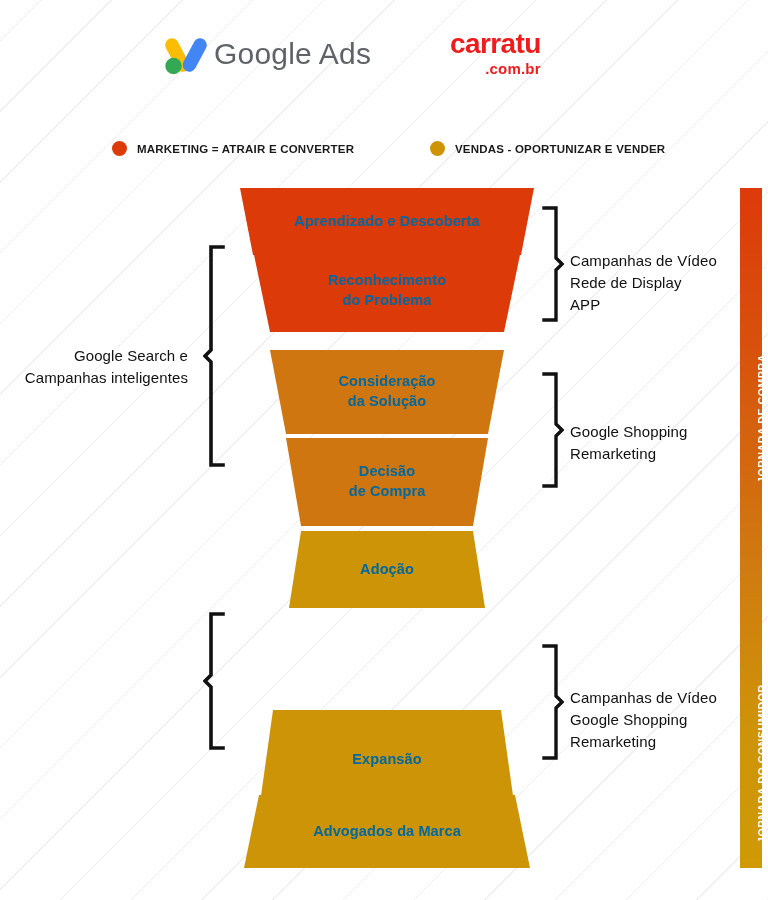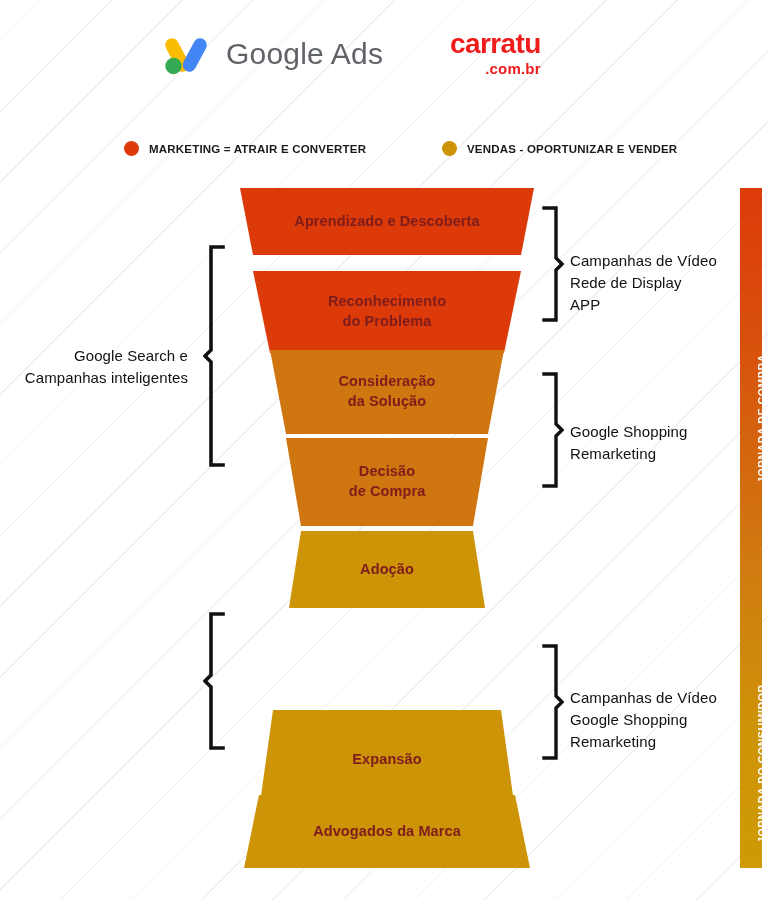--- a/index.html
+++ b/index.html
@@ -13,41 +13,41 @@
       rgba(180,180,200,0.22) 1px,
       rgba(255,255,255,0) 1px,
       rgba(255,255,255,0) 50px);
     position:relative;
     overflow:hidden;
   }
   .stage { position:absolute; inset:0; }
 
   
   .logo-row { position:absolute; left:0; top:28px; width:768px; height:60px; }
-  .gads { position:absolute; left:160px; top:0px; display:flex; align-items:center; gap:14px; }
+  .gads { position:absolute; left:160px; top:0px; display:flex; align-items:center; gap:2px; }
   .gads-mark { width:52px; height:52px; position:relative; }
   .gads-text { font-size:30px; color:#5f6368; letter-spacing:0.2px; font-family:"Liberation Sans", sans-serif; }
   .carratu { position:absolute; left:450px; top:2px; }
   .carratu-name { font-size:28px; font-weight:bold; color:#f01c1c; letter-spacing:-0.6px; line-height:1; }
   .carratu-tld { font-size:15px; font-weight:bold; color:#f01c1c; text-align:right; line-height:1; margin-top:3px; letter-spacing:0.2px;}
 
   
-  .legend { position:absolute; top:141px; left:12px; width:704px; height:22px;text-align:center; }
+  .legend { position:absolute; top:141px; left:0; width:704px; height:22px;text-align:center; }
   .legend-item { position:absolute; display:flex; align-items:center; gap:10px; }
   .legend-item.m { left:112px; }
   .legend-item.v { left:430px; }
   .dot { width:15px; height:15px; border-radius:50%; flex:none; }
   .legend-label { font-size:11.5px; font-weight:bold; color:#1a1a1a; letter-spacing:0.2px; white-space:nowrap; }
 
   
   .funnel { position:absolute; left:0; top:0; width:768px; height:900px; }
   .seg { position:absolute; display:flex; align-items:center; justify-content:center; }
   .seg svg { position:absolute; inset:0; width:100%; height:100%; display:block; }
   .seg-label {
-    position:relative; z-index:2; color:#7f1d1d; font-weight:bold;
+    position:relative; z-index:2; color:#0369a1; font-weight:bold;
     font-size:14.5px; text-align:center; line-height:1.35; letter-spacing:0.1px;
     text-shadow:0 0 1px rgba(0,0,0,0.05);
   }
 
   
   .bracket { position:absolute; }
   .bracket svg { display:block; }
   .ann { position:absolute; font-size:15px; color:#111111; font-weight:normal; line-height:1.45; letter-spacing:0.1px; white-space:nowrap; }
   .ann.right { text-align:left; }
   .ann.left { text-align:right; }
@@ -100,21 +100,21 @@
 
   <div class="funnel">
 
     <div class="seg" style="left:236px; top:188px; width:302px; height:67px;">
       <svg viewBox="0 0 302 67" preserveAspectRatio="none">
         <polygon points="4,0 298,0 285,67 17,67" fill="#dd3a0a"></polygon>
       </svg>
       <span class="seg-label">Aprendizado e Descoberta</span>
     </div>
 
-    <div class="seg" style="left:236px; top:271px; width:302px; height:82px;">
+    <div class="seg" style="left:236px; top:250px; width:302px; height:82px;">
       <svg viewBox="0 0 302 82" preserveAspectRatio="none">
         <polygon points="17,0 285,0 268,82 34,82" fill="#dd3a0a"></polygon>
       </svg>
       <span class="seg-label">Reconhecimento<br>do Problema</span>
     </div>
 
     <div class="seg" style="left:236px; top:350px; width:302px; height:84px;">
       <svg viewBox="0 0 302 84" preserveAspectRatio="none">
         <polygon points="34,0 268,0 252,84 50,84" fill="#cf7610"></polygon>
       </svg>

